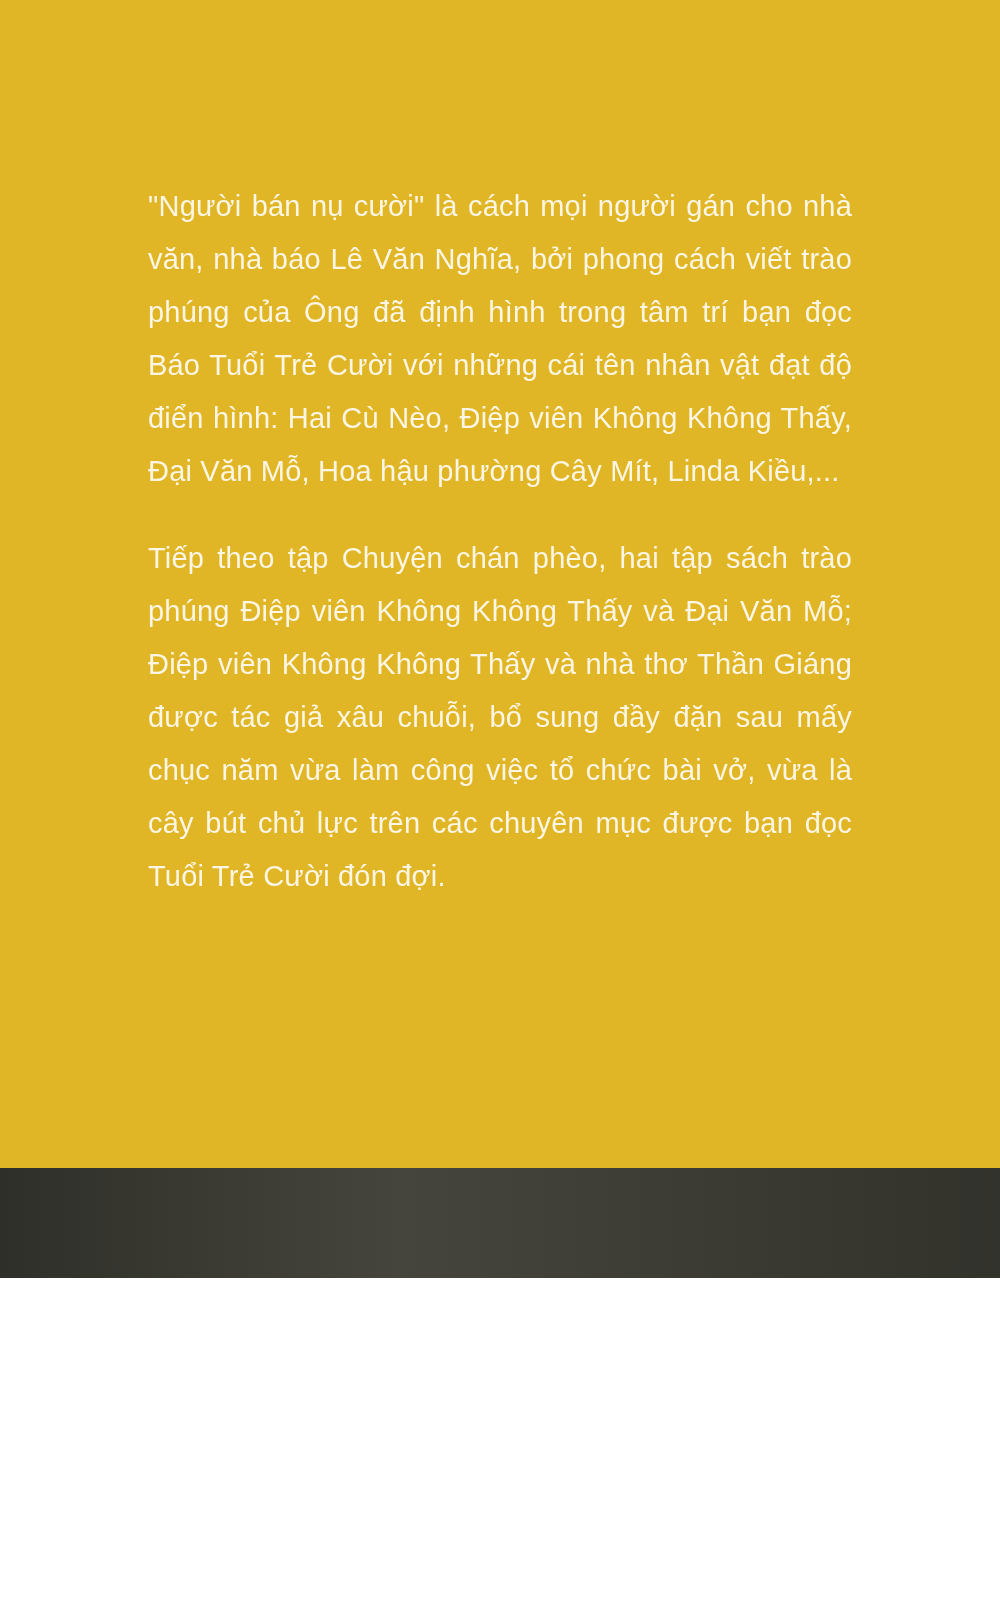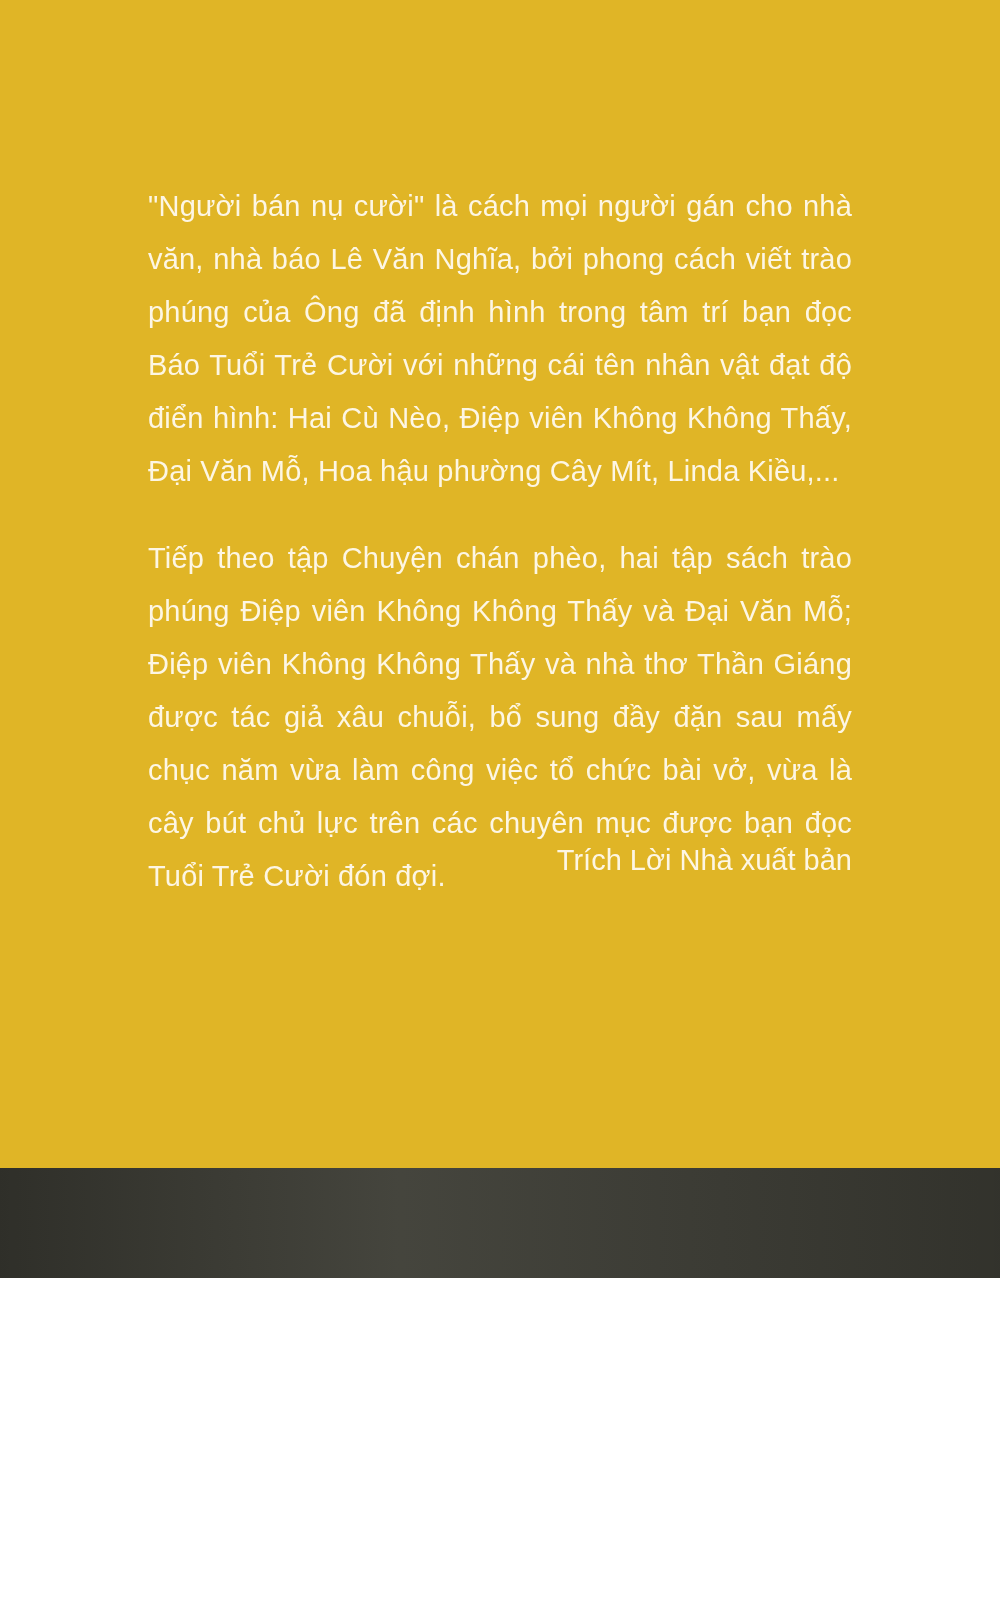--- a/index.html
+++ b/index.html
@@ -92,21 +92,20 @@
 
     <div class="blurb">
       <p>
         <span>"Người bán nụ cười" là cách mọi người gán cho nhà văn, nhà báo Lê Văn Nghĩa, bởi phong cách viết trào phúng của Ông đã định hình trong tâm trí bạn đọc Báo Tuổi Trẻ Cười với những cái tên nhân vật đạt độ điển hình: Hai Cù Nèo, Điệp viên Không Không Thấy, Đại Văn Mỗ, Hoa hậu phường Cây Mít, Linda Kiều,...</span>
       </p>
       <p>
         <span>Tiếp theo tập Chuyện chán phèo, hai tập sách trào phúng Điệp viên Không Không Thấy và Đại Văn Mỗ; Điệp viên Không Không Thấy và nhà thơ Thần Giáng được tác giả xâu chuỗi, bổ sung đầy đặn sau mấy chục năm vừa làm công việc tổ chức bài vở, vừa là cây bút chủ lực trên các chuyên mục được bạn đọc Tuổi Trẻ Cười đón đợi.</span>
       </p>
     </div>
 
-    <div class="attribution">Trích Lời Nhà xuất bản</div>
 
   </div>
 
   <div class="dark-band"></div>
 
   <div class="white-area">
 
     
 
   </div>

